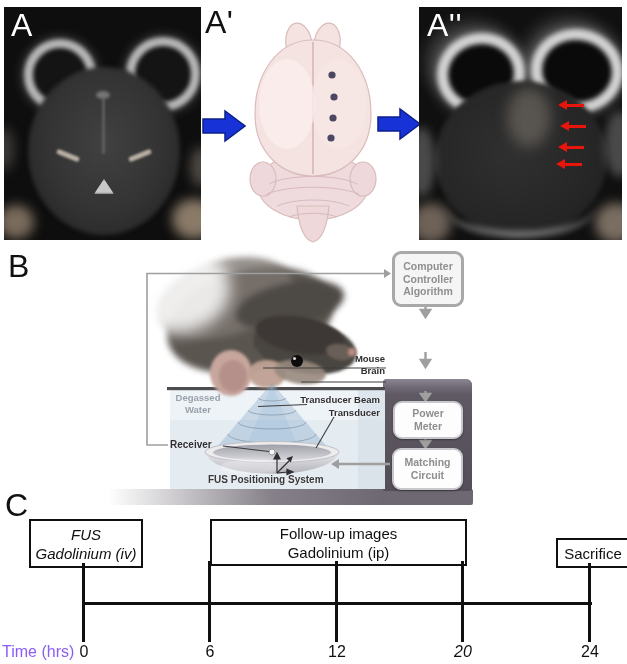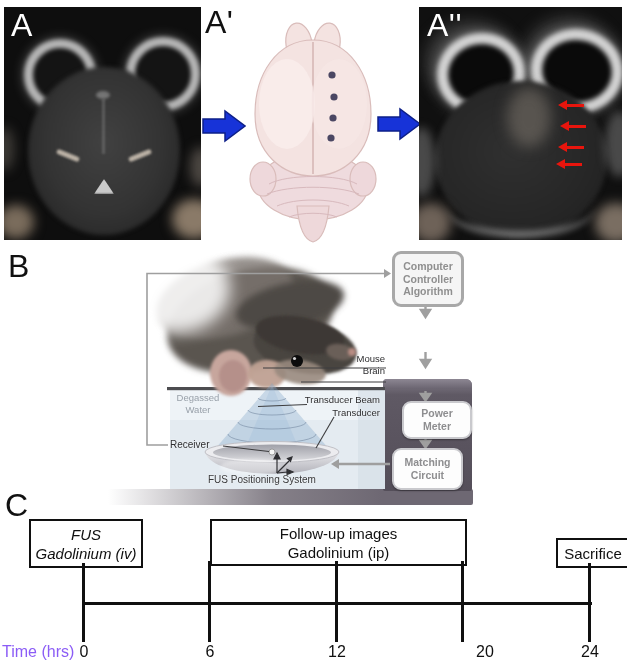--- a/index.html
+++ b/index.html
@@ -47,21 +47,21 @@
   .shadow-strip{position:absolute;left:108px;top:489px;width:365px;height:16px;border-radius:2px;
     background:linear-gradient(to right,rgba(112,106,116,0) 0%,rgba(112,106,116,.85) 45%,#6e6873 75%,#6e6873 100%);}
   .equip-block{position:absolute;left:383px;top:379px;width:89px;height:112px;border-radius:4px 6px 2px 2px;
     background:linear-gradient(180deg,#847e8a 0%,#5f5964 14%,#544e59 100%);}
   .equip-block::before{content:"";position:absolute;left:0;right:0;top:0;height:10px;
     background:linear-gradient(#8d8793,#6a6470);border-radius:4px 6px 0 0;}
   .flowbox{position:absolute;border:3px solid #a8a8a8;border-radius:9px;background:#f5f5f5;color:#8f8f8f;
     font-weight:bold;font-size:10.5px;line-height:1.22;display:flex;align-items:center;justify-content:center;
     text-align:center;white-space:pre-line;z-index:6;}
   .flowbox.white{border:2px solid #c9c9cd;background:#fdfdfd;color:#8e8e90;box-shadow:0 1px 2px rgba(0,0,0,.35);}
-  .blabel{position:absolute;font-size:9.5px;font-weight:normal;color:#2e2e30;line-height:11.5px;z-index:7;
+  .blabel{position:absolute;font-size:9.5px;font-weight:bold;color:#2e2e30;line-height:11.5px;z-index:7;
           white-space:pre-line;text-shadow:0 0 2px rgba(255,255,255,.8);}
   .svgB{position:absolute;left:0;top:248px;z-index:5;}
 
   
   .cbox{position:absolute;border:2px solid #101010;background:#fff;display:flex;align-items:center;
         justify-content:center;text-align:center;font-size:15px;line-height:19px;color:#101010;white-space:pre-line;}
   .tline{position:absolute;background:#101010;}
   .tick-label{position:absolute;top:643px;width:34px;text-align:center;font-size:16px;color:#101010;}
   .axis-label{position:absolute;left:2px;top:643px;font-size:16px;color:#8b5cf6;}
 </style>
@@ -256,21 +256,21 @@
       <path d="M425.5,391 L425.5,394" fill="none"></path>
         <polygon points="421,394 430,394 425.5,400.5"></polygon>
       <path d="M425.5,437 L425.5,441" fill="none"></path>
         <polygon points="421,441 430,441 425.5,447.5"></polygon>
     </g>
   </svg>
 
   <div class="flowbox" style="left:392px;top:251px;width:66px;height:50px;">Computer
 Controller
 Algorithm</div>
-  <div class="flowbox white" style="left:393px;top:401px;width:66px;height:34px;margin-left:9px;">Power
+  <div class="flowbox white" style="left:393px;top:401px;width:66px;height:34px;">Power
 Meter</div>
   <div class="flowbox white" style="left:392px;top:448px;width:67px;height:38px;">Matching
 Circuit</div>
 
   <div class="blabel" style="left:337px;top:353px;width:48px;text-align:right;">Mouse
 Brain</div>
   <div class="blabel" style="left:172px;top:392px;width:52px;text-align:center;color:#99a1aa;text-shadow:none;">Degassed
 Water</div>
   <div class="blabel" style="left:296px;top:394px;width:84px;text-align:right;">Transducer Beam</div>
   <div class="blabel" style="left:326px;top:407px;width:54px;text-align:right;">Transducer</div>
@@ -289,16 +289,16 @@
   <div class="tline" style="left:82px;top:563px;width:3px;height:79px;"></div>
   <div class="tline" style="left:208px;top:561px;width:3px;height:81px;"></div>
   <div class="tline" style="left:335px;top:561px;width:3px;height:81px;"></div>
   <div class="tline" style="left:461px;top:561px;width:3px;height:81px;"></div>
   <div class="tline" style="left:588px;top:563px;width:3px;height:79px;"></div>
 
   <div class="axis-label">Time (hrs)</div>
   <div class="tick-label" style="left:67px;">0</div>
   <div class="tick-label" style="left:193px;">6</div>
   <div class="tick-label" style="left:320px;">12</div>
-  <div class="tick-label" style="left:468px;">20</div>
+  <div class="tick-label" style="left:446px;font-style:italic;">20</div>
   <div class="tick-label" style="left:573px;">24</div>
 
 </div>
 
 </body></html>

